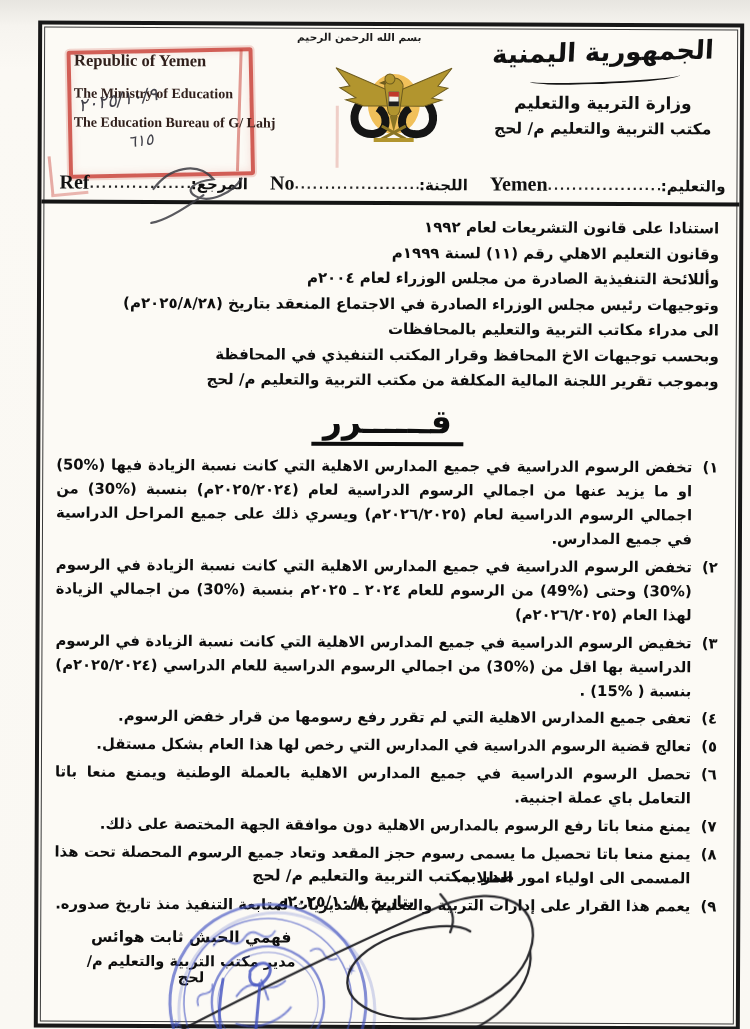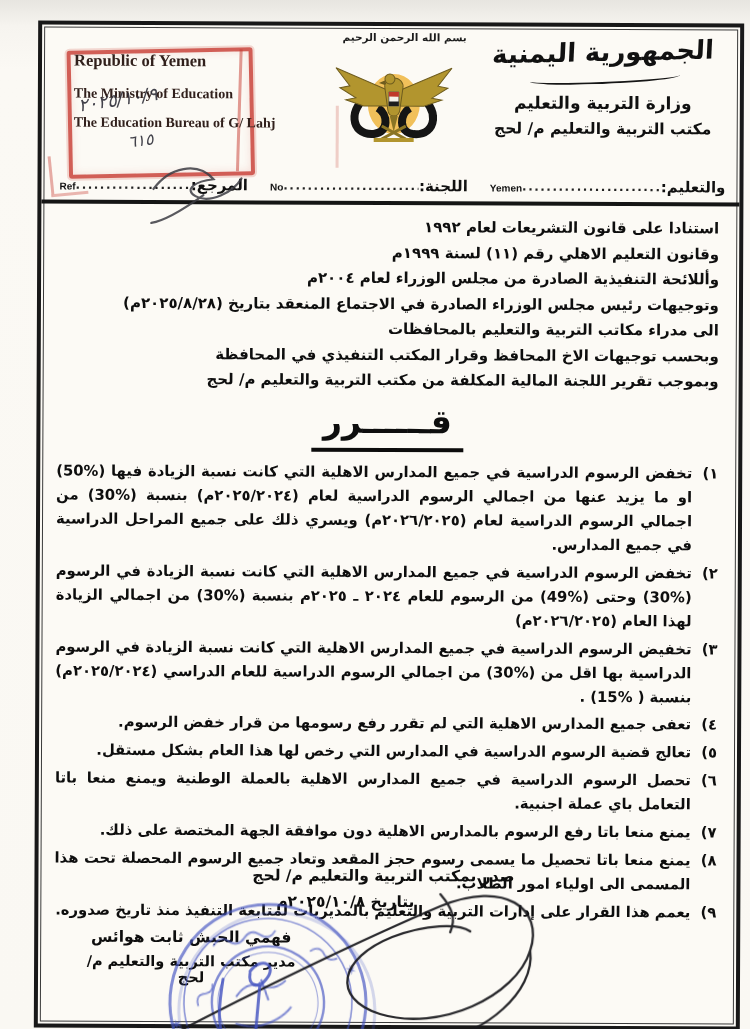--- a/index.html
+++ b/index.html
@@ -21,46 +21,46 @@
   .red-smudge{position:absolute;left:8px;top:130px;width:34px;height:38px;
               border-left:3px solid rgba(198,55,46,.4);border-bottom:3px solid rgba(198,55,46,.35);transform:rotate(-6deg);}
   .letterhead-en{position:absolute;left:32px;top:26px;width:310px;color:#31201c;
                  font-family:"Liberation Serif",serif;font-weight:bold;direction:ltr;}
   .letterhead-en .l1{font-size:16.5px;}
   .letterhead-en .l2{font-size:14px;margin-top:15px;}
   .letterhead-en .l3{font-size:14px;margin-top:13px;}
   .hand{position:absolute;color:#2e2e38;font-style:italic;font-weight:normal;opacity:.9;}
   .hand-date{left:36px;top:64px;font-size:18px;transform:rotate(-9deg);letter-spacing:1px;}
   .hand-num{left:86px;top:106px;font-size:16px;transform:rotate(-7deg);}
-  .bismillah{position:absolute;left:255px;top:5px;width:215px;text-align:center;
+  .bismillah{position:absolute;left:255px;top:5px;width:215px;text-align:left;
              font-size:10.5px;color:#1d1d1d;font-weight:bold;}
   .emblem{position:absolute;left:288px;top:22px;}
   .country{position:absolute;right:8px;top:10px;width:258px;text-align:center;color:#111;
            font-size:26px;font-weight:bold;transform:rotate(-1.5deg) skewX(-4deg);letter-spacing:-1px;}
   .country-swash{position:absolute;right:60px;top:46px;width:150px;height:9px;
                  border-bottom:2.5px solid #161616;border-radius:0 0 60% 40%;transform:rotate(-2deg);}
   .ministry{position:absolute;right:8px;top:66px;width:258px;text-align:center;
             font-size:17px;font-weight:bold;color:#101010;}
   .office{position:absolute;right:8px;top:93px;width:258px;text-align:center;
           font-size:15.5px;font-weight:bold;color:#101010;}
   .ref-row{position:absolute;left:18px;right:14px;bottom:6px;display:flex;direction:rtl;
            gap:22px;align-items:baseline;font-weight:bold;font-size:15px;color:#111;}
   .ref-group{display:flex;direction:rtl;align-items:baseline;overflow:hidden;}
   .rg-date{flex:1.25;}.rg-no{flex:1.05;}.rg-ref{flex:1;}
   .ar-label{white-space:nowrap;text-align:center;}
-  .en-label{font-family:Liberation Sans, sans-serif;direction:ltr;white-space:nowrap;font-size:10px;}
+  .en-label{font-family:Liberation Serif, serif;direction:ltr;white-space:nowrap;font-size:20px;}
   .leader{flex:1;overflow:hidden;white-space:nowrap;direction:ltr;font-size:12px;
           letter-spacing:1.5px;color:#222;transform:translateY(-1px);}
 
   
   .doc-body{padding:10px 20px 0 16px;color:#0e0e0e;}
   .preamble p{margin:0;text-align:right;font-size:15px;font-weight:bold;line-height:1.7;}
   .title-wrap{text-align:center;margin:10px 0 8px;}
   .decree-title{display:inline-block;font-size:33px;font-weight:bold;line-height:1.1;
-                padding:0 12px 8px;border-bottom:4.5px solid #0c0c0c;}
+                padding:0 12px 2px;border-bottom:4.5px solid #0c0c0c;}
   .items{margin-top:2px;}
   .item{position:relative;margin:0 0 4px;padding-right:26px;text-align:justify;
         font-size:14.8px;font-weight:bold;line-height:1.62;}
   .item .num{position:absolute;right:0;top:0;}
 
   
   .footer-issued{position:absolute;left:180px;top:841px;width:330px;text-align:center;
                  font-size:15.5px;font-weight:bold;color:#0e0e0e;z-index:2;}
   .issued-date{margin-top:8px;transform:translateX(-38px);}
   .signer{position:absolute;left:34px;top:903px;width:238px;text-align:center;

